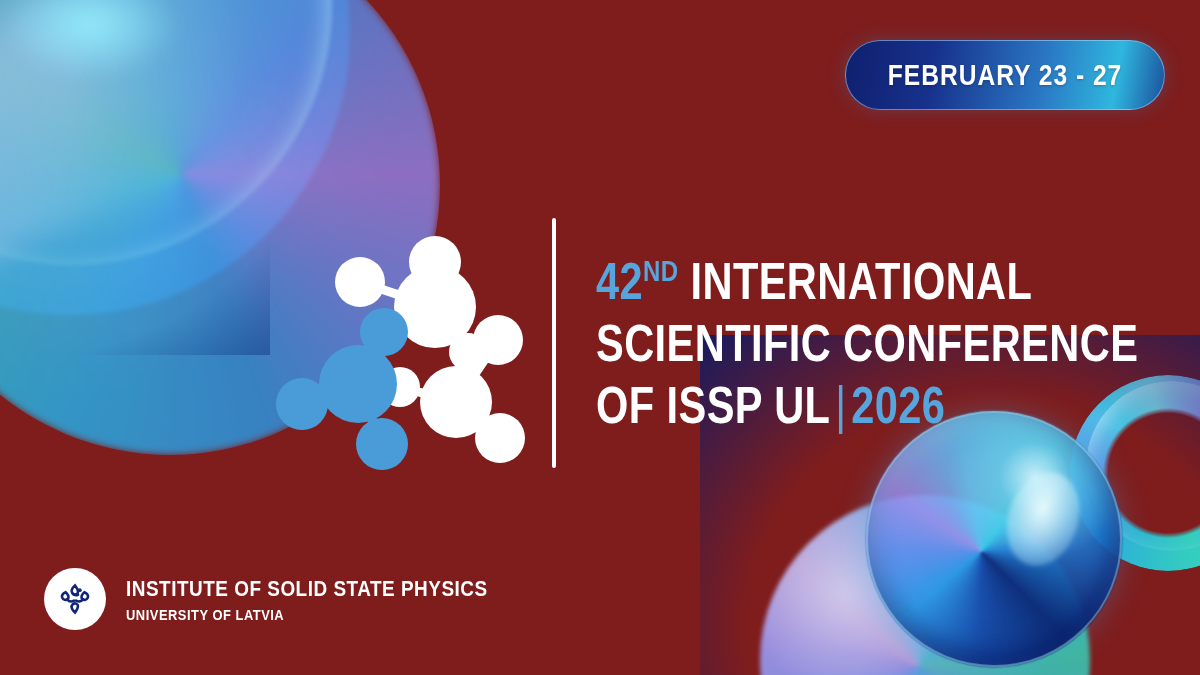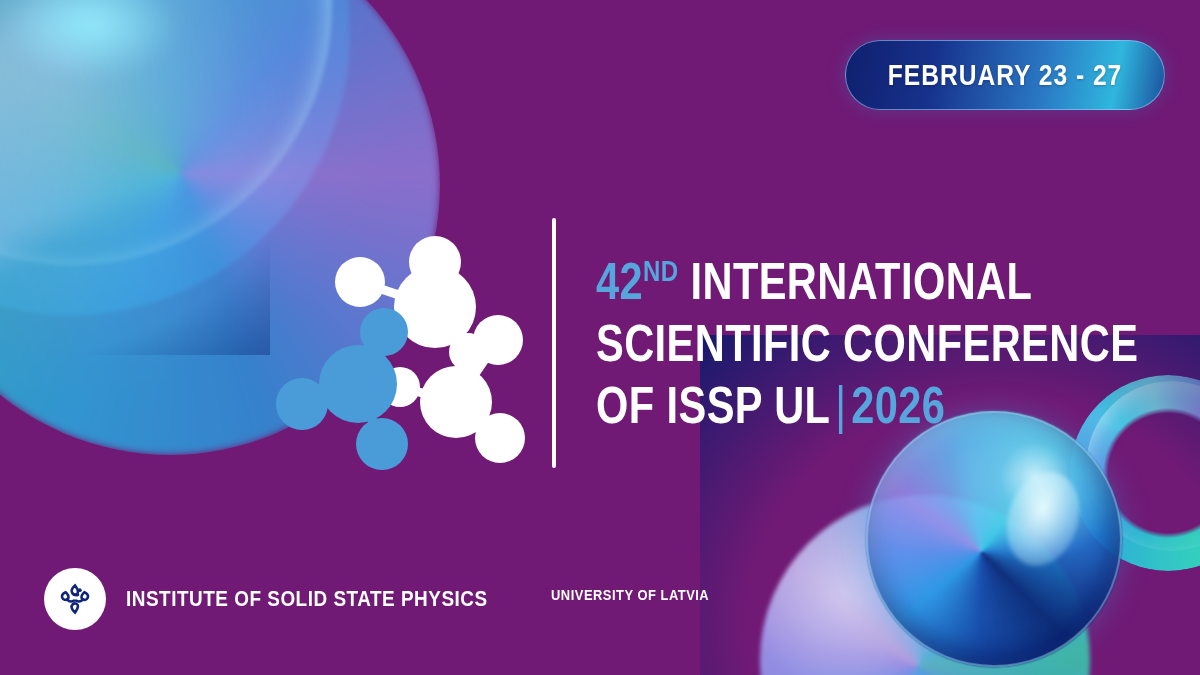--- a/index.html
+++ b/index.html
@@ -5,21 +5,21 @@
   * { margin:0; padding:0; box-sizing:border-box; }
   html,body { background:#06185f; }
   body {
     width:1200px; height:675px; overflow:hidden;
     font-family:"Liberation Sans", sans-serif;
   }
 
   .banner {
     position:relative;
     width:1200px; height:675px;
-    background:#701a75;
+    background:#7f1d1d;
     overflow:hidden;
     padding-left:17px;
   }
 
   
   .bg-art { position:absolute; inset:0; overflow:hidden; pointer-events:none; }
 
   
   .tl-wrap { position:absolute; left:-210px; top:-245px; width:620px; height:620px; }
 
@@ -194,21 +194,21 @@
   .institute {
     position:absolute; left:44px; top:568px;
     display:flex; align-items:center; gap:20px;
   }
   .inst-mark {
     width:62px; height:62px; border-radius:50%;
     background:#ffffff;
     display:flex; align-items:center; justify-content:center;
     flex:0 0 auto;
   }
-  .inst-text { display:flex; flex-direction:row; gap:4px; }
+  .inst-text { display:flex; flex-direction:column; gap:4px; }
   .inst-name {
     color:#ffffff; font-size:22px; font-weight:700;
     letter-spacing:.6px; white-space:nowrap;
     transform:scaleX(.86); transform-origin:left center;
   }
   .inst-sub {
     color:#ffffff; font-size:15px; font-weight:700;
     letter-spacing:.6px; white-space:nowrap;
     transform:scaleX(.86); transform-origin:left center;
   }

